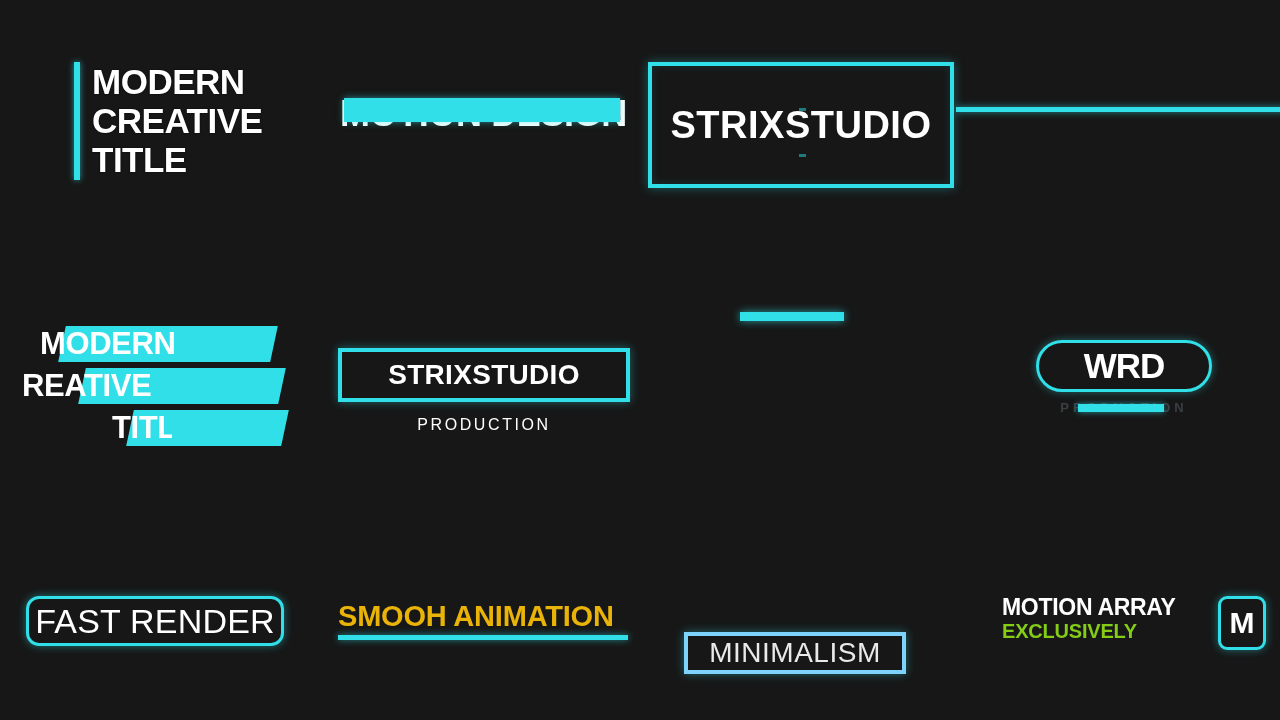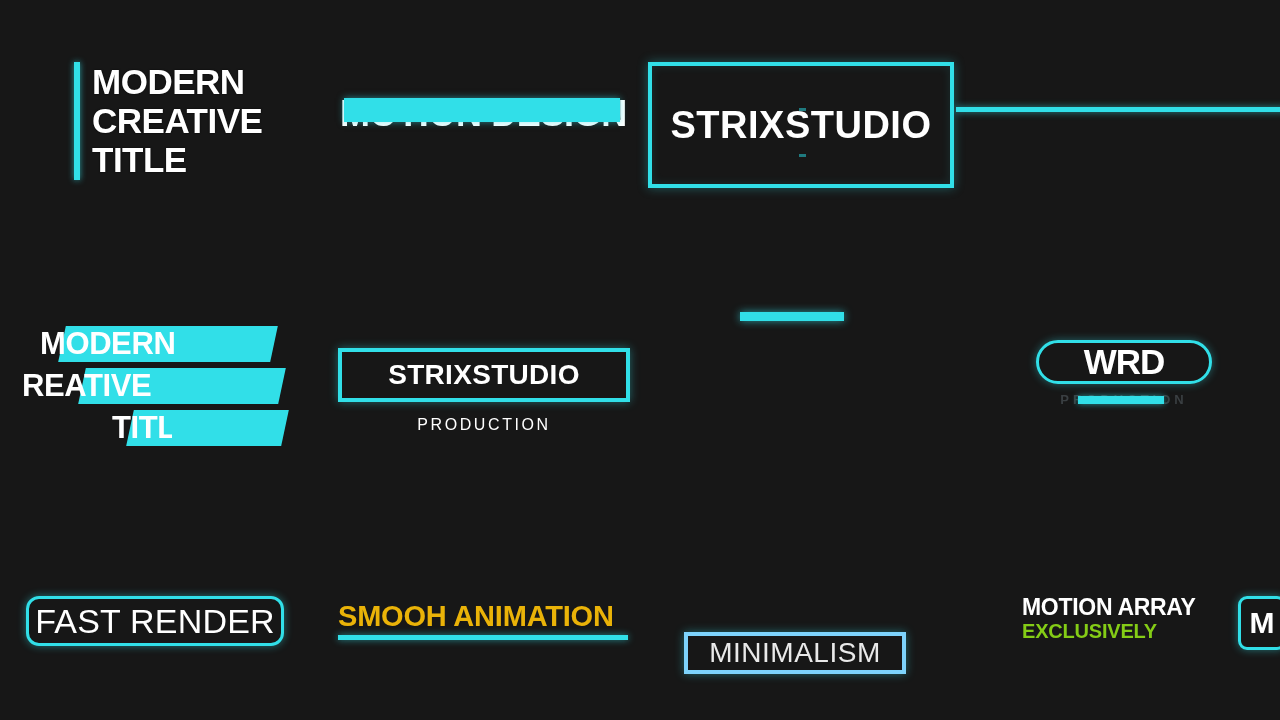--- a/index.html
+++ b/index.html
@@ -83,21 +83,21 @@
     margin-top:14px;font-size:16px;color:#fff;letter-spacing:2.6px;font-weight:normal;
   }
 
   
   #p-wipe-bar{left:740px;top:312px;width:104px;height:9px;background:#31dfe8;
     box-shadow:0 0 8px rgba(49,223,232,.65);}
 
   
   #p-wrd{left:1036px;top:340px;}
   #p-wrd .pill{
-    width:176px;height:44px;border:3px solid #31dfe8;border-radius:26px;
+    width:176px;height:52px;border:3px solid #31dfe8;border-radius:26px;
     box-sizing:border-box;display:flex;align-items:center;justify-content:center;
     box-shadow:0 0 9px rgba(49,223,232,.4);
   }
   #p-wrd .pill span{font-size:35px;font-weight:bold;color:#fff;letter-spacing:-1px;}
   #p-wrd .sub-wrap{position:relative;margin-top:8px;height:16px;text-align:center;}
   #p-wrd .sub-wrap .sub{
     font-size:13px;letter-spacing:4px;color:#3a3f42;font-weight:bold;
   }
   #p-wrd .sub-wrap .sub-wipe{
     position:absolute;left:42px;top:4px;width:86px;height:8px;background:#31dfe8;
@@ -126,21 +126,21 @@
     display:flex;align-items:center;justify-content:center;
     box-shadow:0 0 9px rgba(49,223,232,.4);
     margin-top:28px;
   }
   #p-minimalism .box span{
     font-size:28px;font-weight:normal;color:#e9e9e9;letter-spacing:.5px;
     font-family:"Liberation Sans", sans-serif;
   }
 
   
-  #p-motion-array{left:1002px;top:596px;margin-left:20px;}
+  #p-motion-array{left:1002px;top:596px;}
   #p-motion-array .l1{font-size:23px;font-weight:bold;color:#fff;letter-spacing:-0.3px;line-height:1;}
   #p-motion-array .l2{font-size:20px;font-weight:bold;color:#84cc16;letter-spacing:-0.2px;line-height:1;margin-top:2px;}
   #p-motion-array .badge{
     position:absolute;left:216px;top:0px;width:48px;height:54px;
     border:3px solid #31dfe8;border-radius:9px;box-sizing:border-box;
     display:flex;align-items:center;justify-content:center;
     box-shadow:0 0 8px rgba(49,223,232,.45);
   }
   #p-motion-array .badge span{font-size:30px;font-weight:bold;color:#fff;}
 </style>

